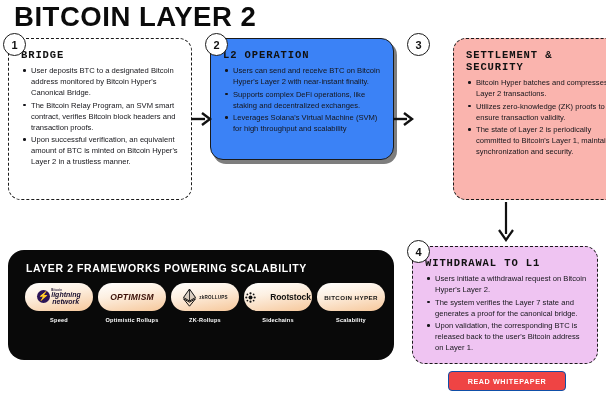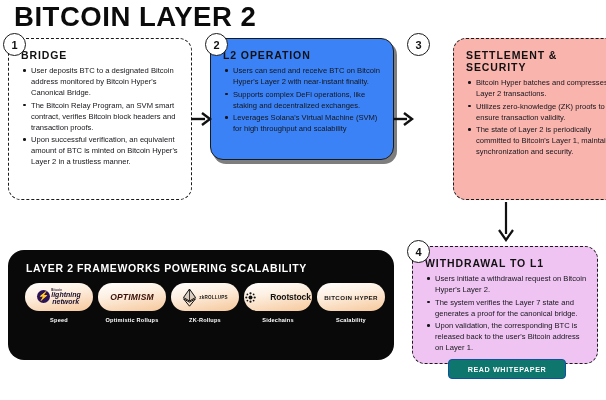--- a/index.html
+++ b/index.html
@@ -50,20 +50,21 @@
   }
 
   .card-title {
     font-size: 10.5px;
     font-weight: 800;
     letter-spacing: 0.9px;
     color: #111;
     margin-bottom: 4px;
     line-height: 1.15;
     white-space: pre-line;
+    font-family: Liberation Mono, monospace;
   }
 
   .card ul {
     list-style: none;
     margin: 0;
     padding: 0;
   }
   .card li {
     position: relative;
     padding-left: 10px;
@@ -220,24 +221,24 @@
     font-size: 6.2px;
     font-weight: 800;
     color: #141414;
     letter-spacing: 0.4px;
   }
 
   
   #cta-button {
     position: absolute;
     left: 448px;
-    top: 359px;
+    top: 371px;
     width: 118px;
     height: 20px;
-    background: #0f766e;
+    background: #ef4444;
     border: 1px solid #0f4fa8;
     border-radius: 4px;
     color: #ffffff;
     font-size: 7.2px;
     font-weight: 800;
     letter-spacing: 0.6px;
     display: flex;
     align-items: center;
     justify-content: center;
     cursor: pointer;

